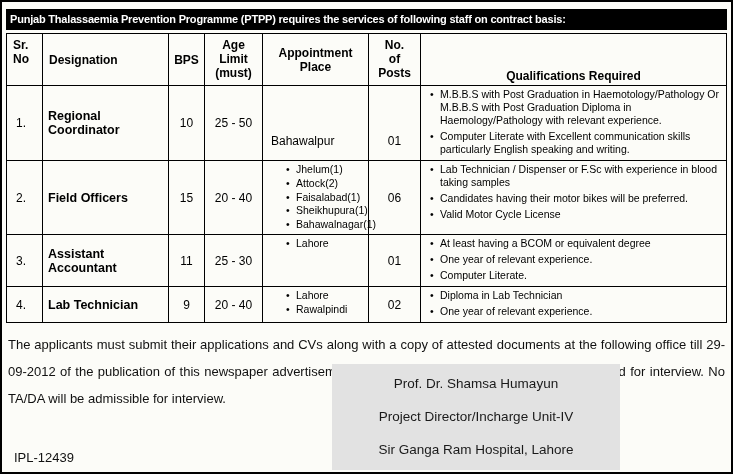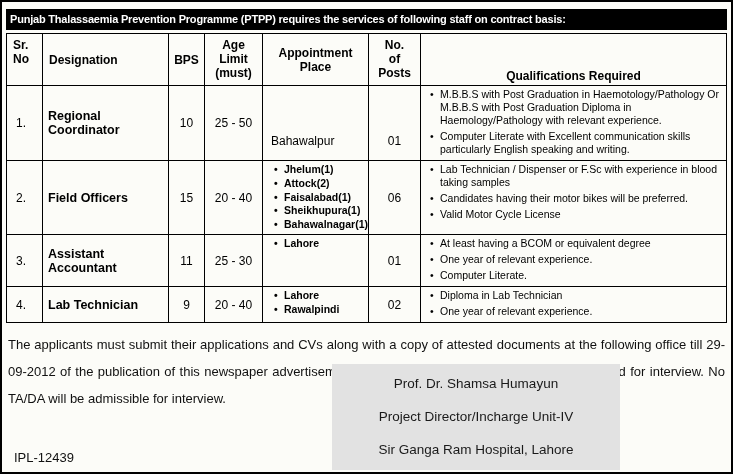--- a/index.html
+++ b/index.html
@@ -56,21 +56,21 @@
   .th-qual { text-align: center; vertical-align: bottom; }
 
   tr.row-1 { height: 72px; }
   tr.row-2 { height: 74px; }
   tr.row-3 { height: 40px; }
   tr.row-4 { height: 32px; }
 
   .sr-cell   { text-align: left; padding-left: 9px; font-size: 12px; vertical-align: middle; }
   .desg-cell { font-weight: bold; font-size: 12.5px; padding-left: 5px; vertical-align: middle; }
   .num-cell  { text-align: center; font-size: 12px; vertical-align: middle; }
-  .place-cell{ vertical-align: top; padding: 2px 2px 2px 8px; font-weight: bold; }
+  .place-cell{ vertical-align: top; padding: 2px 2px 2px 20px; }
   .place-single { vertical-align: bottom; padding: 0 0 12px 8px; font-size: 12px; }
   .posts-bottom { vertical-align: bottom; padding-bottom: 12px; }
   .qual-cell { vertical-align: top; padding: 2px 4px 1px 6px; }
 
   ul.blist { list-style: none; margin: 0; padding: 0; font-size: 10.5px; }
   ul.blist li { position: relative; padding-left: 13px; line-height: 13px; margin-bottom: 1px; }
   ul.blist li::before { content: "\2022"; position: absolute; left: 3px; top: 0; }
   .place-cell ul.blist li { line-height: 13.8px; margin-bottom: 0; }
   .qual-cell ul.blist li { margin-bottom: 3px; }
 

